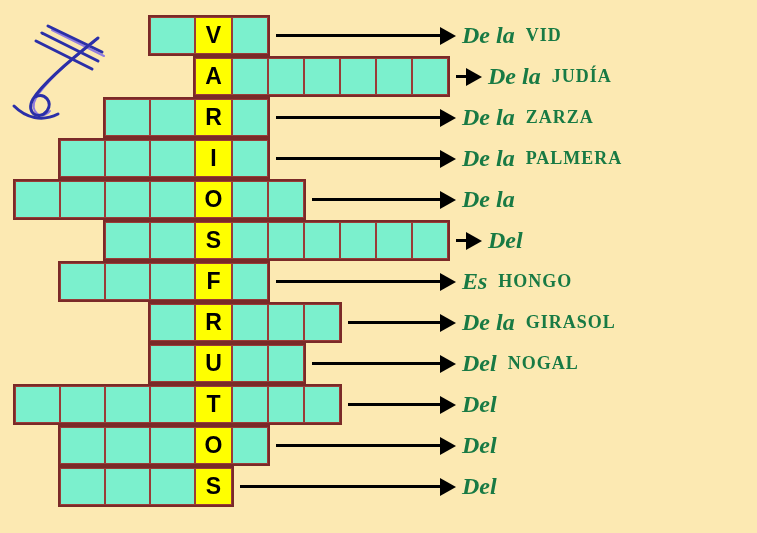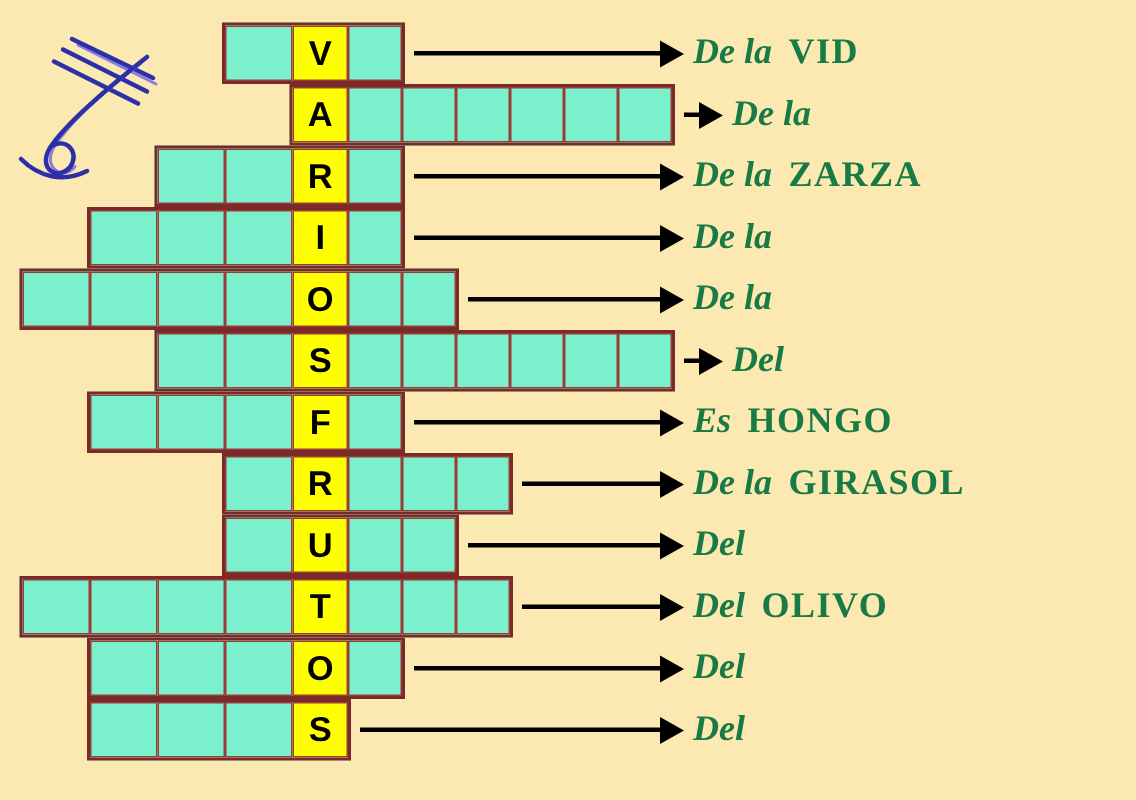--- a/index.html
+++ b/index.html
@@ -35,21 +35,21 @@
     border-left:16px solid var(--arrow,#000);
     border-top:9px solid transparent;
     border-bottom:9px solid transparent;
   }
   .clue{
     position:absolute;height:41px;display:flex;align-items:baseline;align-items:center;
     color:var(--green,#187A44);white-space:nowrap;
     font-family:"Liberation Serif",serif;
   }
   .clue .q{font-style:italic;font-weight:bold;font-size:24px;}
-  .clue .k{font-weight:bold;font-size:24px;margin-left:11px;letter-spacing:1px;}
+  .clue .k{font-weight:bold;font-size:18px;margin-left:11px;letter-spacing:1px;}
 </style>
 </head>
 <body>
 
 <div class="stage" style="--bg: #FCE9B2; --cell: #7BF0CD; --border: #9A3B37; --border-dark: #7A2A28; --yellow: #FFFF00; --letter: #000000; --green: #187A44; --arrow: #000000; --logo-blue: #2B2FA8; --logo-violet: #8F7BE0;">
 
   <svg class="logo" viewBox="0 0 104 104" aria-hidden="true">
     <path class="ink2" d="M44 10 L96 36"></path>
     <path class="ink" d="M40 6 L94 32"></path>
     <path class="ink" d="M34 13 L90 41"></path>
@@ -223,48 +223,50 @@
         <div class="head"></div>
       </div>
     </div>
   <div id="clues">
       <div class="clue" style="left: 462px; top: 15px;">
         <span class="q">De la</span>
         <span class="k">VID</span>
       </div>
       <div class="clue" style="left: 488px; top: 56px;">
         <span class="q">De la</span>
+        <span class="k">JUDÍA</span>
       </div>
       <div class="clue" style="left: 462px; top: 97px;">
         <span class="q">De la</span>
         <span class="k">ZARZA</span>
       </div>
       <div class="clue" style="left: 462px; top: 138px;">
         <span class="q">De la</span>
+        <span class="k">PALMERA</span>
       </div>
       <div class="clue" style="left: 462px; top: 179px;">
         <span class="q">De la</span>
       </div>
       <div class="clue" style="left: 488px; top: 220px;">
         <span class="q">Del</span>
       </div>
       <div class="clue" style="left: 462px; top: 261px;">
         <span class="q">Es</span>
         <span class="k">HONGO</span>
       </div>
       <div class="clue" style="left: 462px; top: 302px;">
         <span class="q">De la</span>
         <span class="k">GIRASOL</span>
       </div>
       <div class="clue" style="left: 462px; top: 343px;">
         <span class="q">Del</span>
+        <span class="k">NOGAL</span>
       </div>
       <div class="clue" style="left: 462px; top: 384px;">
         <span class="q">Del</span>
-        <span class="k">OLIVO</span>
       </div>
       <div class="clue" style="left: 462px; top: 425px;">
         <span class="q">Del</span>
       </div>
       <div class="clue" style="left: 462px; top: 466px;">
         <span class="q">Del</span>
       </div>
     </div>
 
 </div>

